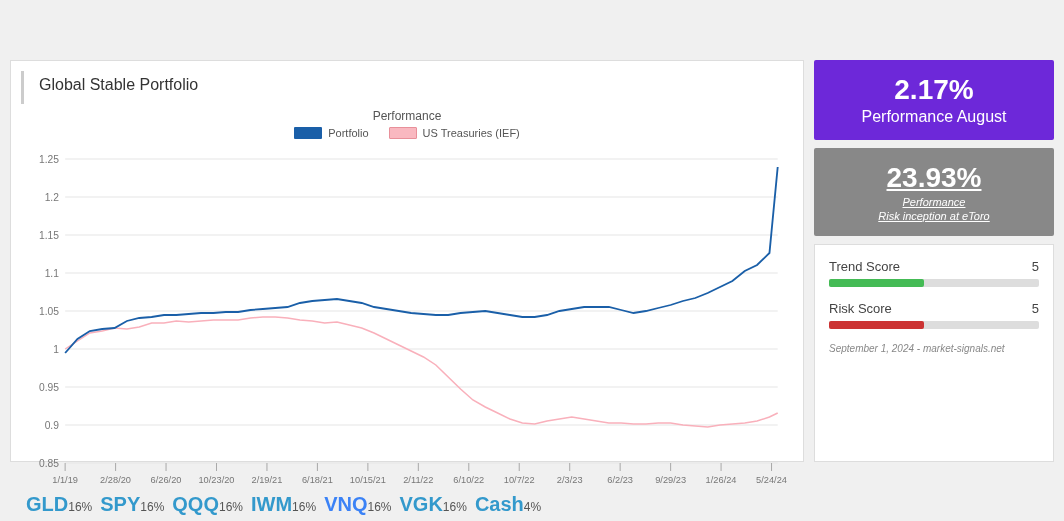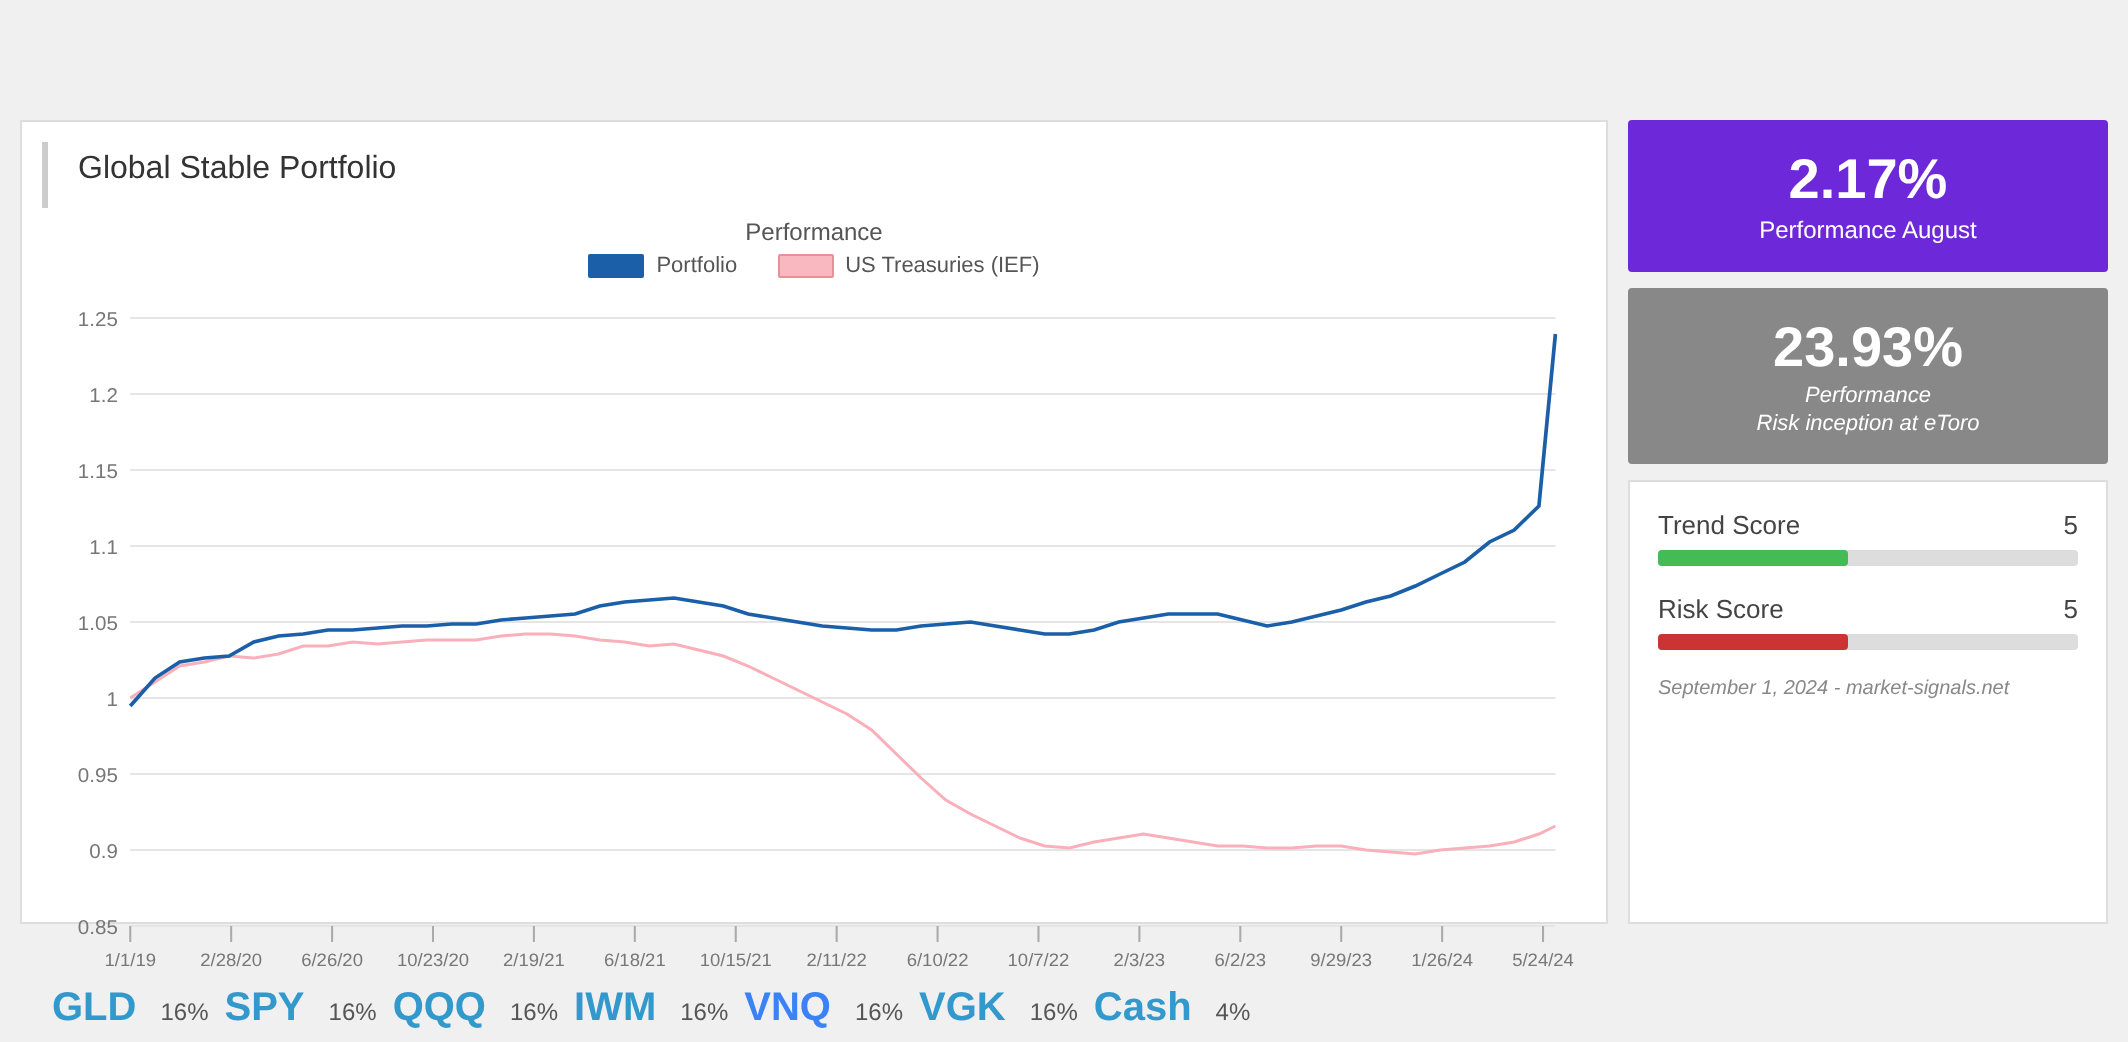--- a/index.html
+++ b/index.html
@@ -82,21 +82,21 @@
     .ticker-bar {
       display: flex;
       align-items: baseline;
       gap: 8px;
       padding: 8px 10px 5px 10px;
       flex-wrap: wrap;
     }
     .ticker-item {
       display: flex;
       align-items: baseline;
-      gap: 12px;
+      gap: 0;
     }
     .ticker-name {
       font-size: 20px;
       font-weight: bold;
     }
     .ticker-pct {
       font-size: 12px;
       color: #555;
     }
     .t-gld { color: #3399cc; }
@@ -118,29 +118,30 @@
       color: white;
       text-align: center;
       padding: 14px 10px;
       border-radius: 2px;
     }
     .perf-aug .big-number {
       font-size: 28px;
       font-weight: bold;
     }
     .perf-aug .label {
-      font-size: 12px;
+      font-size: 16px;
       margin-top: 2px;
     }
     .perf-inception {
       background: #888;
       color: white;
       text-align: center;
       padding: 14px 10px;
       border-radius: 2px;
+      text-decoration: underline;
     }
     .perf-inception .big-number {
       font-size: 28px;
       font-weight: bold;
     }
     .perf-inception .label {
       font-size: 11px;
       margin-top: 2px;
       font-style: italic;
     }

